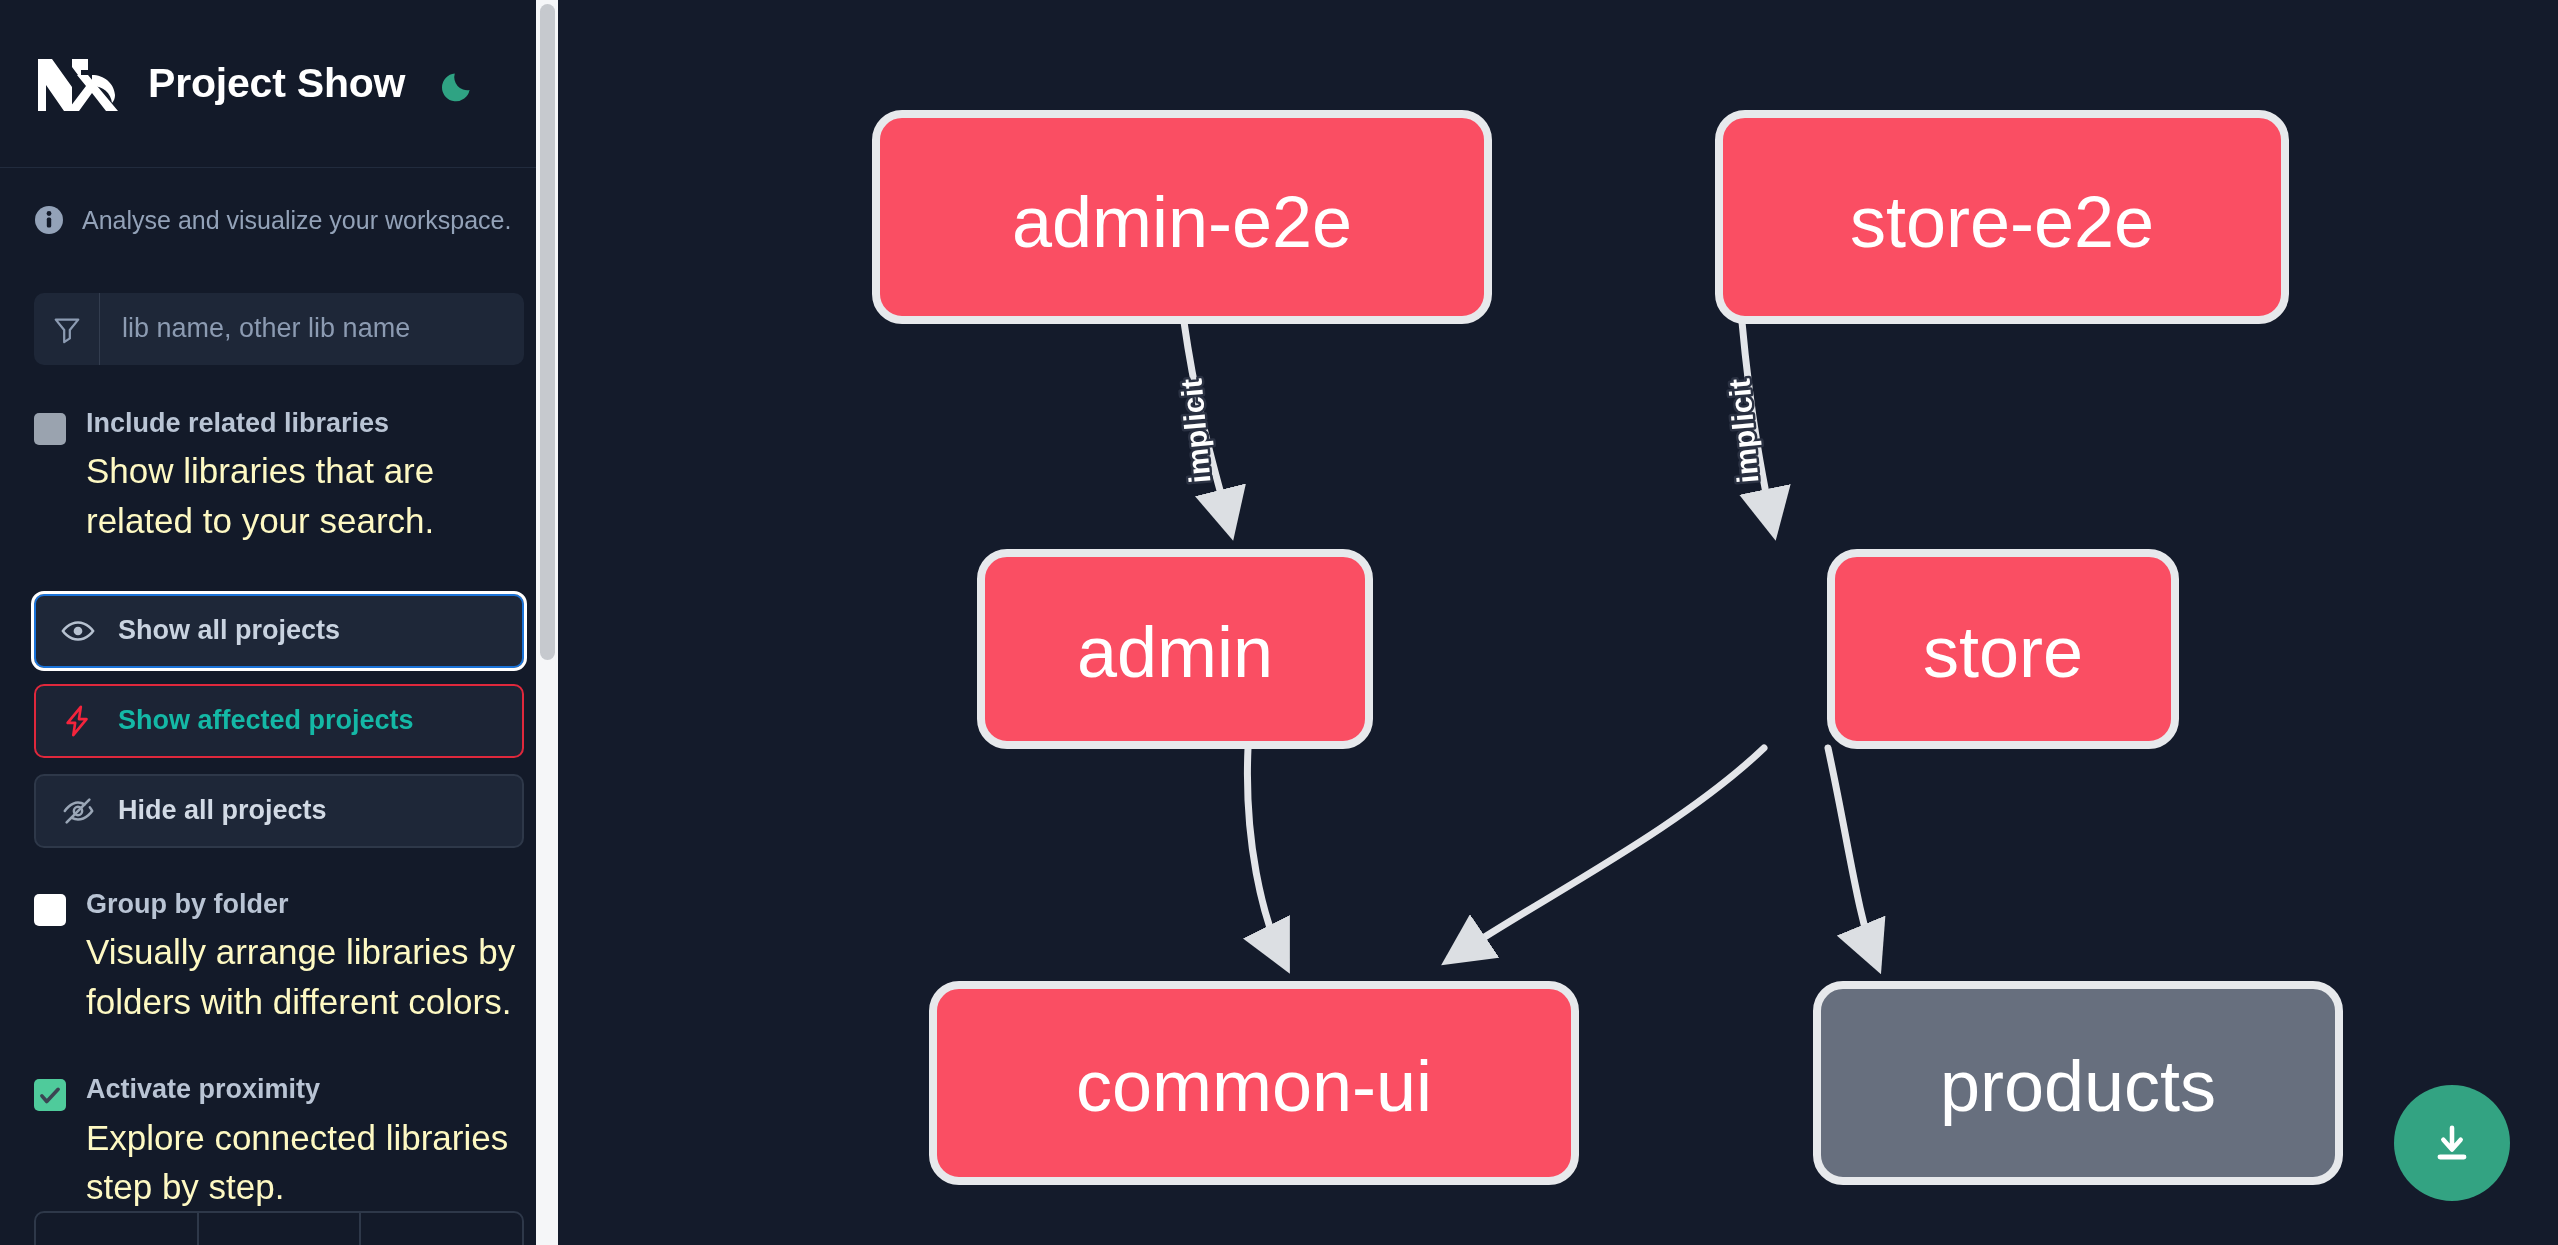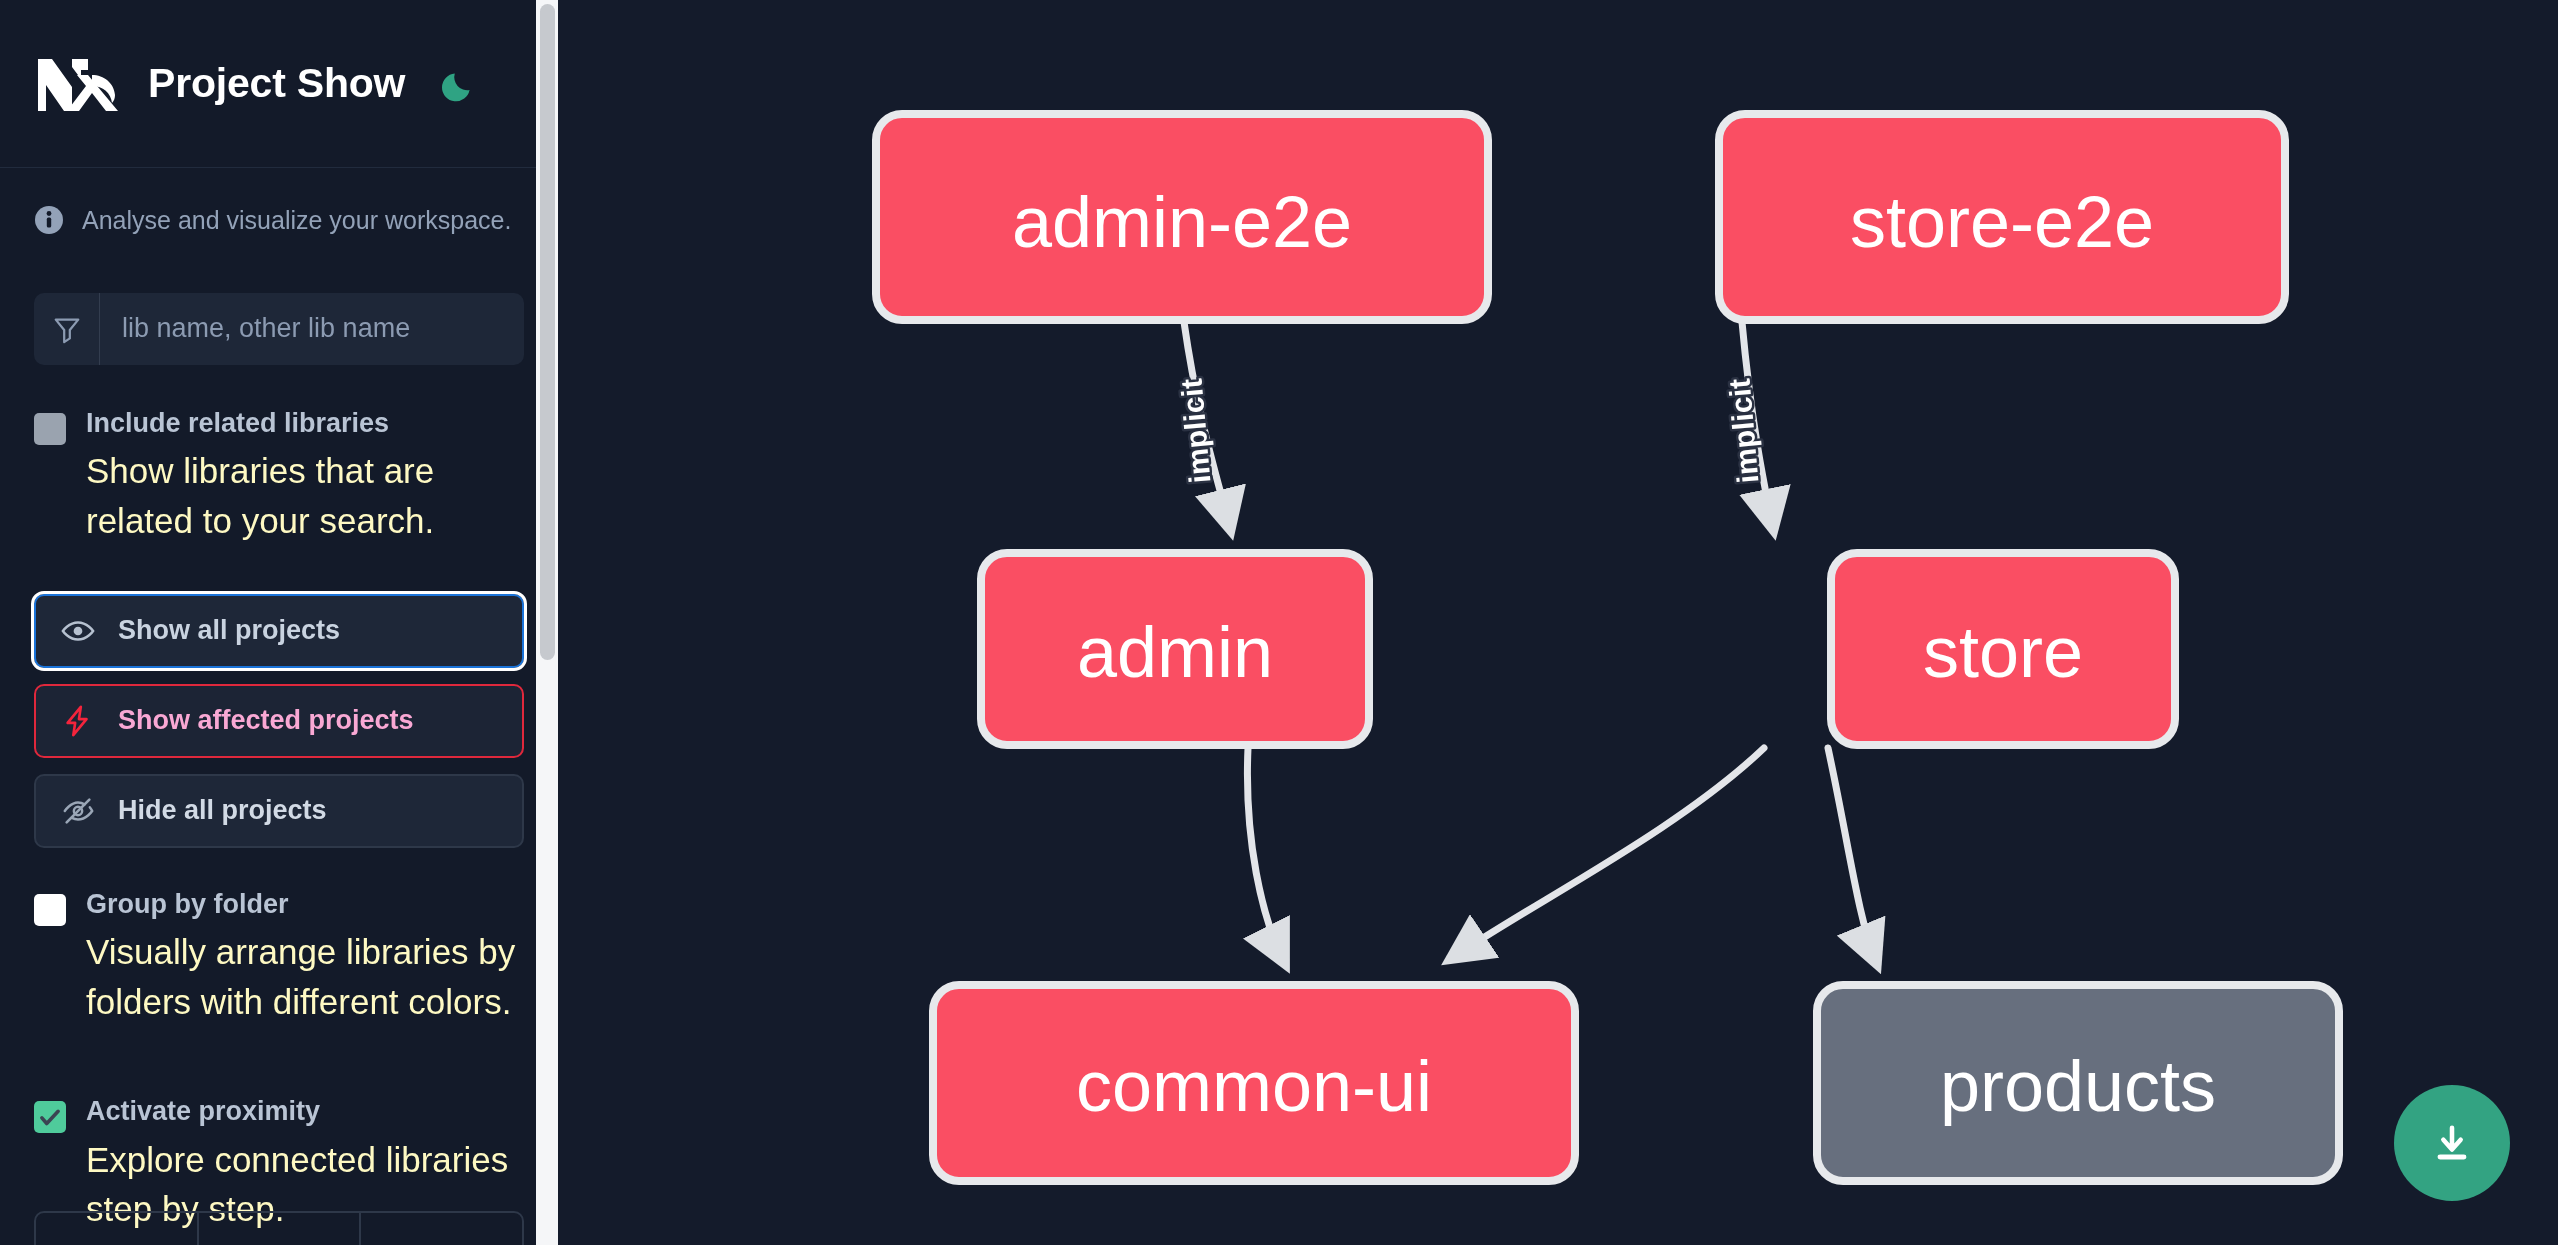--- a/index.html
+++ b/index.html
@@ -164,27 +164,27 @@
     font-family: "Liberation Sans", sans-serif;
   }
   .gbtn-label { font-size: 27px; font-weight: 700; white-space: nowrap; }
   .gbtn.primary {
     border-color: #1A73D9;
     outline: 3px solid #FFFFFF;
     outline-offset: 0px;
   }
   .gbtn.primary .gbtn-label { color: #C9D3E0; }
   .gbtn.danger { border-color: #E0283C; background: #1C2435; }
-  .gbtn.danger .gbtn-label { color: #f9a8d4; }
+  .gbtn.danger .gbtn-label { color: #14b8a6; }
   .gbtn.muted { border-color: #2E3849; }
   .gbtn.muted .gbtn-label { color: #D2DAE5; }
   .gbtn-ico { width: 36px; height: 36px; flex: 0 0 36px; display:flex; align-items:center; justify-content:center; }
 
   .group-gap { margin-top: 40px; }
-  .prox-gap  { margin-top: 68px; }
+  .prox-gap  { margin-top: 46px; }
 
   
   .seg-peek {
     position: absolute;
     left: 34px;
     bottom: -38px;
     width: 490px;
     height: 72px;
     border: 2px solid #2E3849;
     border-radius: 10px;

